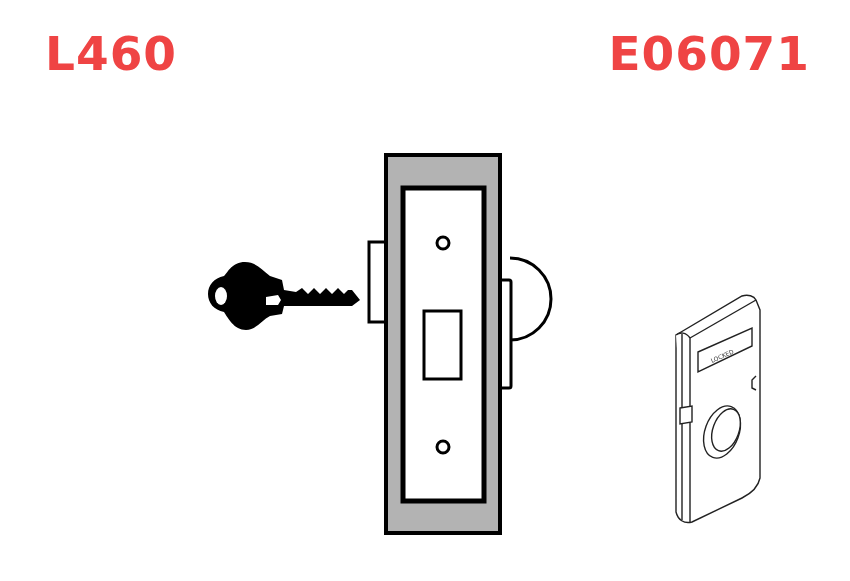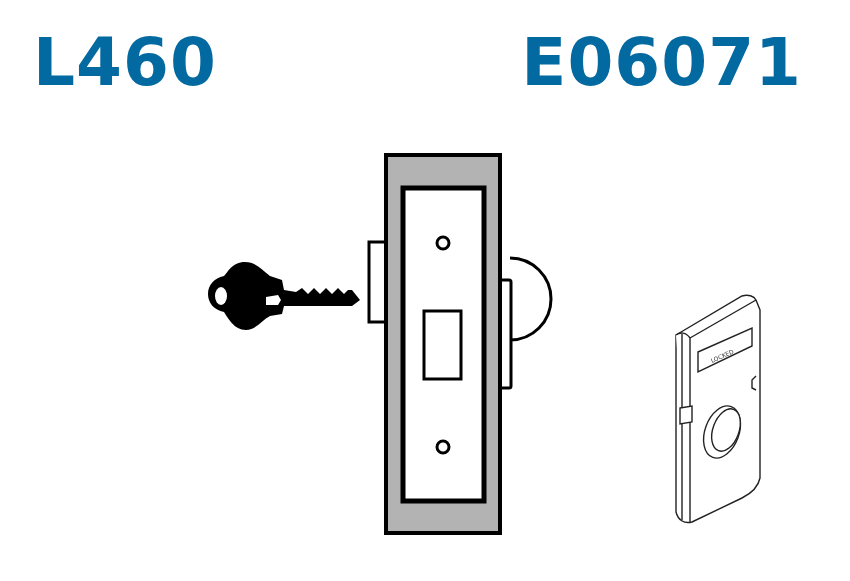--- a/index.html
+++ b/index.html
@@ -1,22 +1,22 @@
 <!DOCTYPE html>
 <html><head>
   <meta charset="utf-8">
   <style>
     html, body { margin: 0; padding: 0; background: #ffffff; }
     body { width: 850px; height: 581px; position: relative; overflow: hidden; font-family: "DejaVu Sans", sans-serif; }
     .title {
       position: absolute; top: 30px; font-family: "DejaVu Sans", sans-serif;
-      font-weight: bold; font-size: 66px; line-height: 1; color: #0369a1; letter-spacing: 1px;
+      font-weight: bold; font-size: 47px; line-height: 1; color: #ef4444; letter-spacing: 1px; margin-left: 12px;
     }
     #title-left { left: 33px; }
-    #title-right { right: 48px; }
+    #title-right { right: 40px; }
     svg { position: absolute; left: 0; top: 0; }
   </style>
 </head>
 <body>
 
 <div class="title" id="title-left">L460</div>
 <div class="title" id="title-right">E06071</div>
 
 <svg width="850" height="581" viewBox="0 0 850 581">
 

